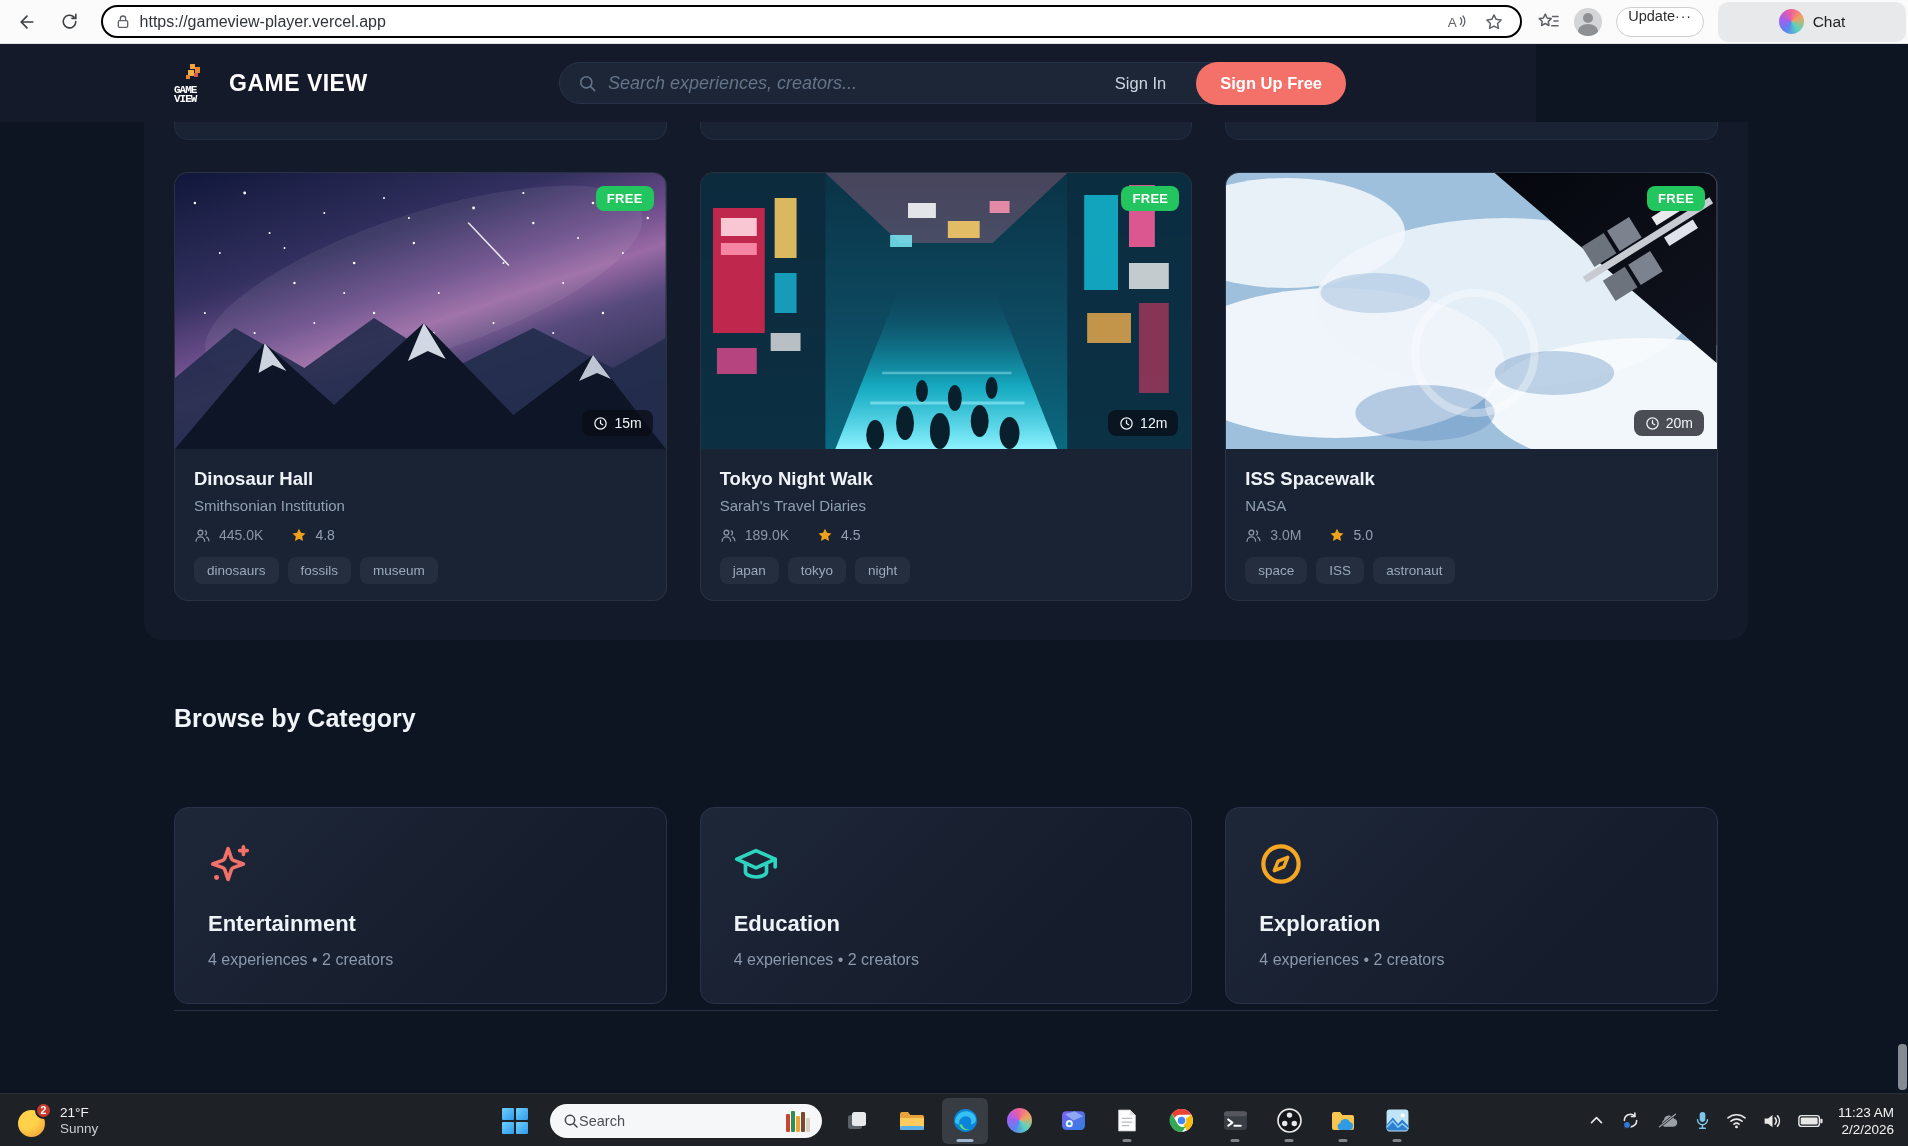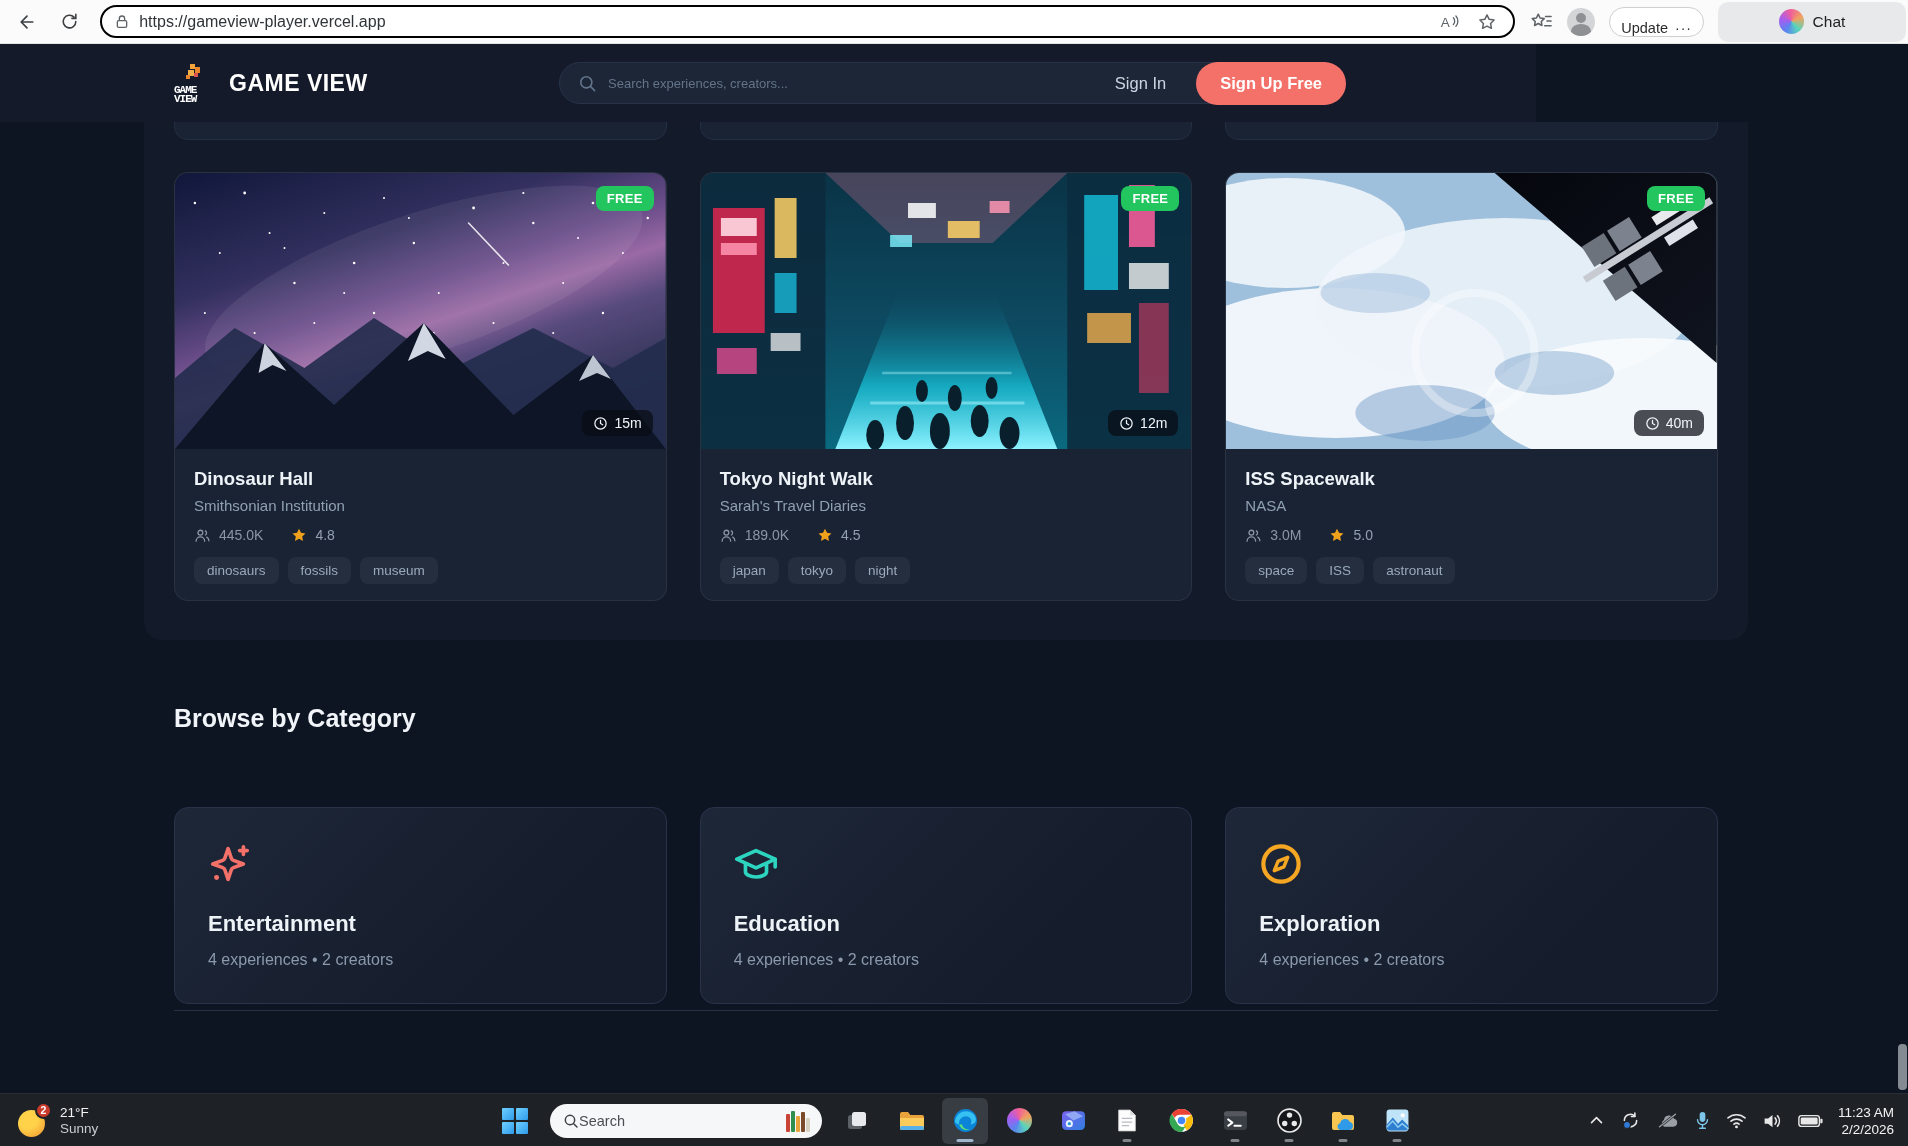--- a/index.html
+++ b/index.html
@@ -13,39 +13,39 @@
   .nav-btn { width:34px; height:34px; display:flex; align-items:center; justify-content:center; margin-left:10px; border-radius:6px; }
   .url-pill { margin-left:14px; width:1452px; height:33px; background:#ffffff; border:2px solid #000000;
               border-radius:17px; display:flex; align-items:center; padding:0 12px; }
   .url-text { margin-left:9px; font-size:16px; color:#303438; flex:1; white-space:nowrap; }
   .pill-right { display:flex; align-items:center; gap:16px; margin-right:4px; }
   .chrome-right { display:flex; align-items:center; gap:14px; margin-left:14px; }
   .avatar { width:28px; height:28px; border-radius:50%; background:#d4d5d7; position:relative; overflow:hidden; }
   .avatar::before { content:""; position:absolute; left:9px; top:5px; width:10px; height:10px; border-radius:50%; background:#8e9093; }
   .avatar::after  { content:""; position:absolute; left:4px; top:16px; width:20px; height:14px; border-radius:50% 50% 0 0; background:#8e9093; }
   .update-btn { height:30px; border:1px solid #cfcfcf; border-radius:16px; background:#fff; display:flex;
-                align-items:flex-end; gap:7px; padding:0 11px; font-size:14.5px; color:#2b2b2b; }
+                align-items:flex-start; padding:0 11px; font-size:14.5px; color:#2b2b2b; }
   .update-dots { color:#2b2b2b; font-size:14px; letter-spacing:1px; }
   .chat-btn { height:40px; width:188px; background:#e8e9eb; border-radius:10px; display:flex;
               align-items:center; justify-content:center; gap:9px; margin-right:2px; }
   .copilot-icon { width:25px; height:25px; border-radius:50%;
       background:conic-gradient(from 210deg,#5a84f0,#a45ef0,#ef5e9c,#f0a35e,#59d6b9,#5a84f0); }
   .chat-label { font-size:15.5px; color:#1f1f1f;text-align:center; }
 
   
   .site-header { position:absolute; top:44px; left:0; width:1536px; height:78px; background:#141a29;
                  display:flex; align-items:center; z-index:20; }
   .brand-wrap { position:absolute; left:174px; display:flex; align-items:center; gap:13px; }
   .logo-mark { position:relative; width:42px; height:42px; }
   .logo-lines { position:absolute; left:0; bottom:0; color:#fff; font-family:"Liberation Mono", monospace;
                 font-weight:bold; font-size:11px; line-height:9px; letter-spacing:-1px; }
   .brand-name { font-size:23px; font-weight:bold; color:#ffffff; letter-spacing:.5px; }
   .header-search { position:absolute; left:559px; width:722px; height:42px; background:#1c2636;
                    border:1px solid #273349; border-radius:21px; display:flex; align-items:center; padding:0 18px; gap:11px; }
-  .header-search .ph { color:#64748b; font-size:13px; }
+  .header-search .ph { color:#64748b; font-size:18px;font-style:italic; }
   .header-right { position:absolute; right:190px; display:flex; align-items:center; gap:30px; }
   .sign-in { color:#cbd5e1; font-size:16.5px; }
   .sign-up { background:#f4716a; color:#fff; font-weight:bold; font-size:16.5px; border-radius:22px;
              padding:12px 24px; }
 
   
   .content { position:absolute; top:122px; left:0; width:1908px; height:971px; background:#0d1422; overflow:hidden; }
   .cards-panel { position:absolute; left:144px; top:-18px; width:1604px; height:536px; background:#131a29;
                  border-radius:18px; }
   .grid3 { position:absolute; left:174px; width:1544px; display:grid; grid-template-columns:repeat(3,1fr); gap:33px; }
@@ -405,21 +405,21 @@
               <rect x="440" y="52" width="34" height="10" fill="#e8eaee"></rect>
               <rect x="440" y="76" width="34" height="10" fill="#dfe2e8"></rect>
             </g>
           </svg>
           <span class="free-badge">FREE</span>
           <span class="duration-badge">
             <svg class="ic" width="15" height="15" viewBox="0 0 24 24">
                 <circle cx="12" cy="12" r="9" stroke="#f1f5f9" stroke-width="2" fill="none"></circle>
                 <path d="M12 7v5l3.5 2" stroke="#f1f5f9" stroke-width="2" fill="none" stroke-linecap="round"></path>
               </svg>
-            <span>40m</span>
+            <span>20m</span>
           </span>
         </div>
         <div class="card-body">
           <div class="card-title">ISS Spacewalk</div>
           <div class="card-creator">NASA</div>
           <div class="card-stats">
             <svg class="ic" width="17" height="15" viewBox="0 0 24 20">
                 <circle cx="9" cy="6" r="3.4" stroke="#8a96a6" stroke-width="1.8" fill="none"></circle>
                 <path d="M3 18c0-3.3 2.7-6 6-6s6 2.7 6 6" stroke="#8a96a6" stroke-width="1.8" fill="none" stroke-linecap="round"></path>
                 <path d="M16 3.4a3.4 3.4 0 0 1 0 5.9M18 12.3c1.8 1 3 2.9 3 5.1" stroke="#8a96a6" stroke-width="1.8" fill="none" stroke-linecap="round"></path>

